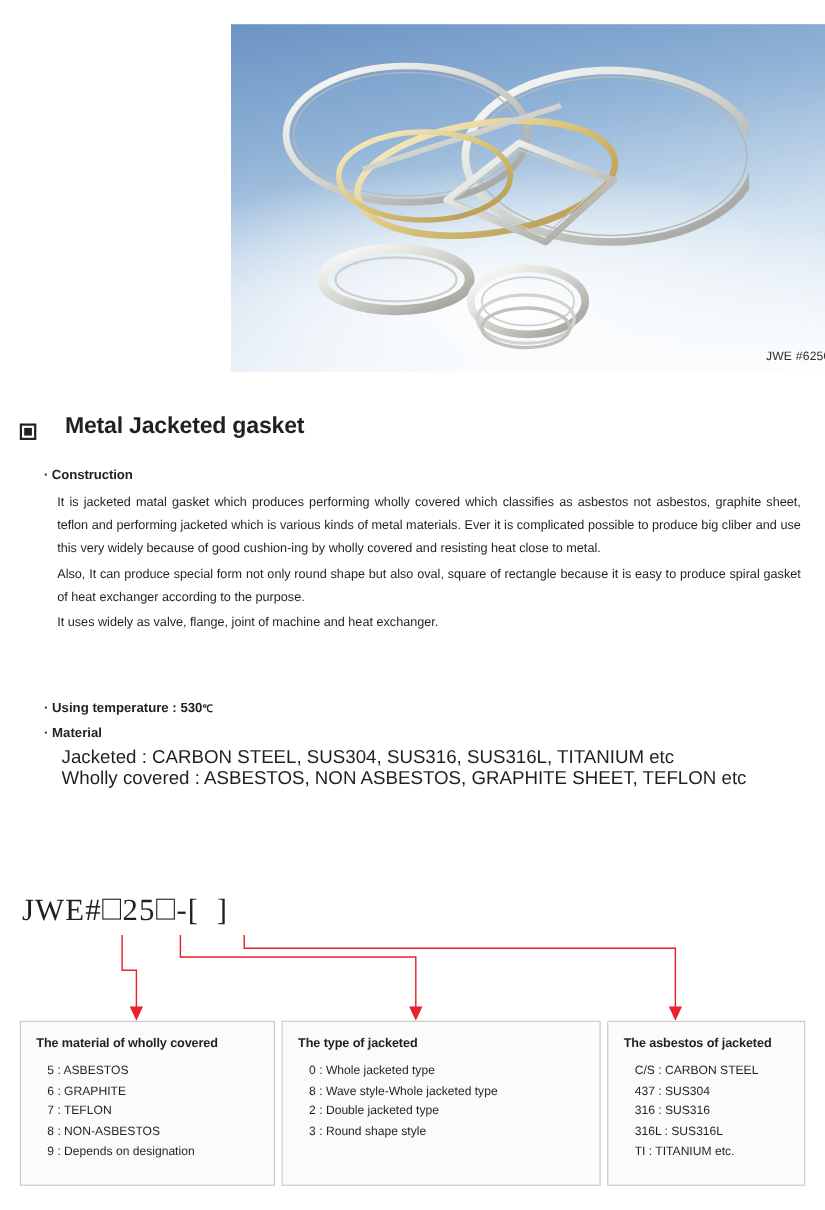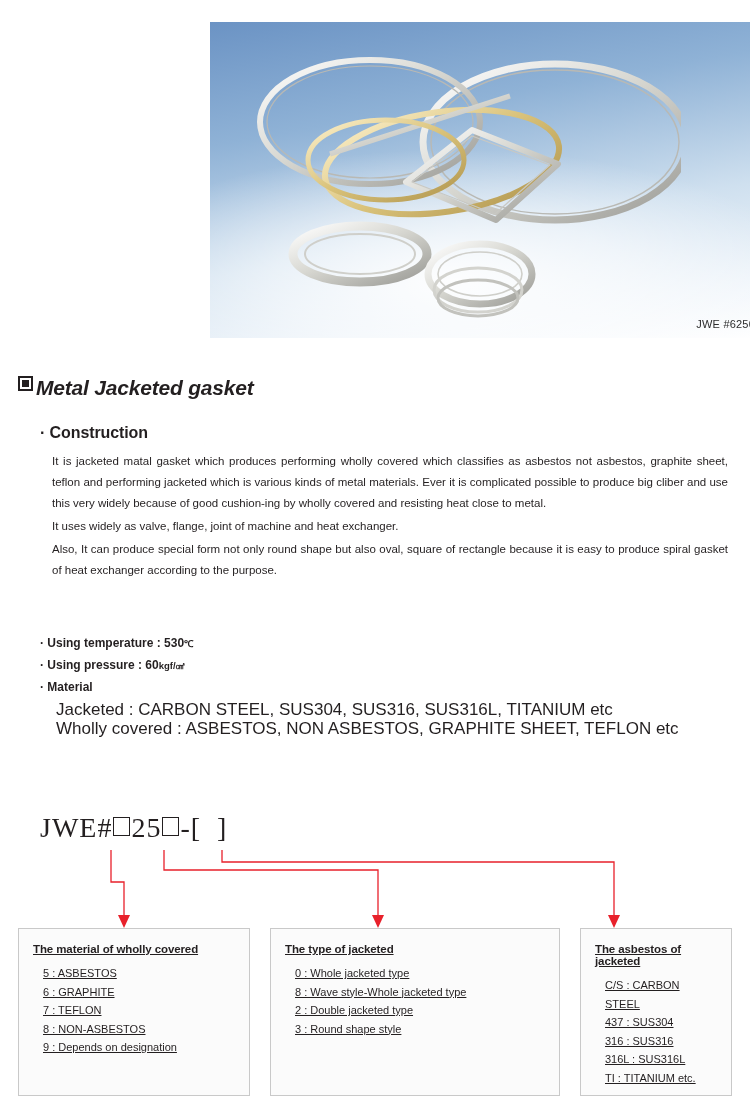--- a/index.html
+++ b/index.html
@@ -43,23 +43,22 @@
     bottom: 8px;
     font-size: 11px;
     color: #2c2c2c;
     letter-spacing: .2px;
   }
 
   
   .sec-head {
     position: absolute;
     display: flex;
-    align-items: flex-start;
-    gap: 3px;
-    font-style: italic;
+    align-items: flex-end;
+    gap: 26px;
   }
   .sec-head .bullet {
     width: 15px;
     height: 15px;
     border: 2px solid #231f20;
     position: relative;
     flex: 0 0 auto;
   }
   .sec-head .bullet::after {
     content: "";
@@ -77,21 +76,21 @@
   #head2 { left: 18px; top: 780px; }
 
   
   .body-block {
     position: absolute;
     left: 40px;
     top: 424px;
     width: 700px;
   }
   .sub-label {
-    font-size: 16px;
+    font-size: 12px;
     font-weight: bold;
     margin: 0 0 9px 0;
     letter-spacing: -0.1px;
   }
   .para {
     font-size: 11.5px;
     line-height: 21px;
     text-align: justify;
     margin: 0 0 2px 0;
     padding-left: 12px;
@@ -115,21 +114,21 @@
     font-size: 17px;
     line-height: 19px;
     padding-left: 16px;
     font-weight: normal;
   }
   .tiny-unit { font-size: 9.5px; }
 
   
   .code-row {
     position: absolute;
-    left: 40px;
+    left: 20px;
     top: 812px;
     font-family: "Liberation Serif", serif;
     font-size: 28px;
     letter-spacing: 1px;
     display: flex;
     align-items: center;
   }
   .code-box {
     display: inline-block;
     width: 17px;
@@ -143,24 +142,23 @@
 
   
   .arrows { position: absolute; left: 0; top: 840px; width: 750px; height: 95px; }
 
   
   .legend {
     position: absolute;
     left: 18px;
     top: 928px;
     width: 714px;
-    height: 168px;
+    height: 150px;
     display: flex;
-    gap: 20px;
-    text-decoration: underline;
+    gap: 6px;
   }
   .legend-col {
     border: 1px solid #c9c9c9;
     background: #fbfbfb;
     padding: 14px 14px 10px 14px;
     flex: 1 1 0;
   }
   .legend-col.c1 { flex: 0 0 232px; }
   .legend-col.c2 { flex: 0 0 290px; }
   .legend-col.c3 { flex: 1 1 auto; }
@@ -230,30 +228,27 @@
   <div class="sec-head" id="head1">
     <span class="bullet"></span>
     <span class="txt">Metal Jacketed gasket</span>
   </div>
 
   <div class="body-block">
     <div class="sub-label">
       · <span>Construction</span>
     </div>
     <p class="para">It is jacketed matal gasket which produces performing wholly covered which classifies as asbestos not asbestos, graphite sheet, teflon and performing jacketed which is various kinds of metal materials. Ever it is complicated possible to produce big cliber and use this very widely because of good cushion-ing by wholly covered and resisting heat close to metal.</p>
+    <p class="para">Also, It can produce special form not only round shape but also oval, square of rectangle because it is easy to produce spiral gasket of heat exchanger according to the purpose.</p>
     <p class="para">It uses widely as valve, flange, joint of machine and heat exchanger.</p>
-    <p class="para">Also, It can produce special form not only round shape but also oval, square of rectangle because it is easy to produce spiral gasket of heat exchanger according to the purpose.</p>
   </div>
 
   <div class="spec-list">
     <div class="spec-line">
       · <span>Using temperature : 530</span><span class="tiny-unit">℃</span>
-    </div>
-    <div class="spec-line">
-      · <span>Using pressure : 60</span><span class="tiny-unit">kgf/㎠</span>
     </div>
     <div class="spec-line">
       · <span>Material</span>
     </div>
     <div class="spec-sub">Jacketed : CARBON STEEL, SUS304, SUS316, SUS316L, TITANIUM etc</div>
     <div class="spec-sub">Wholly covered : ASBESTOS, NON ASBESTOS, GRAPHITE SHEET, TEFLON etc</div>
   </div>
 
 
   <div class="code-row">

